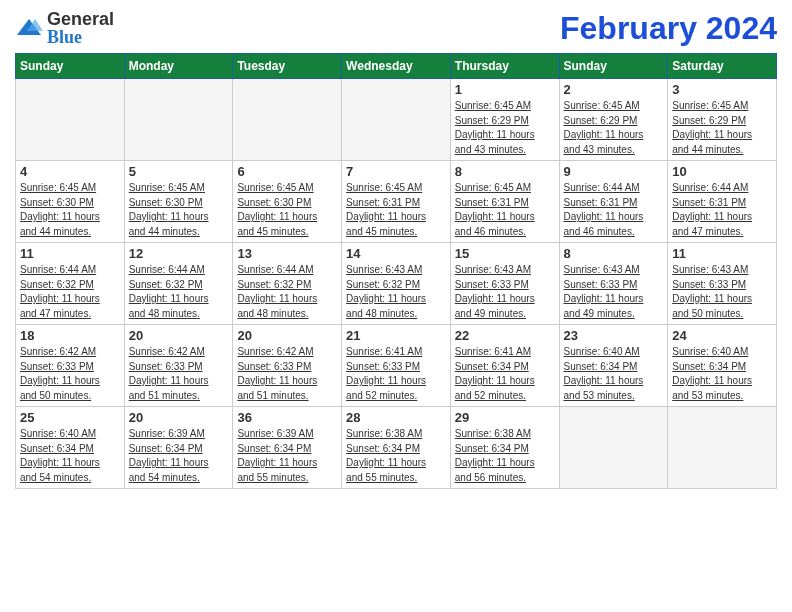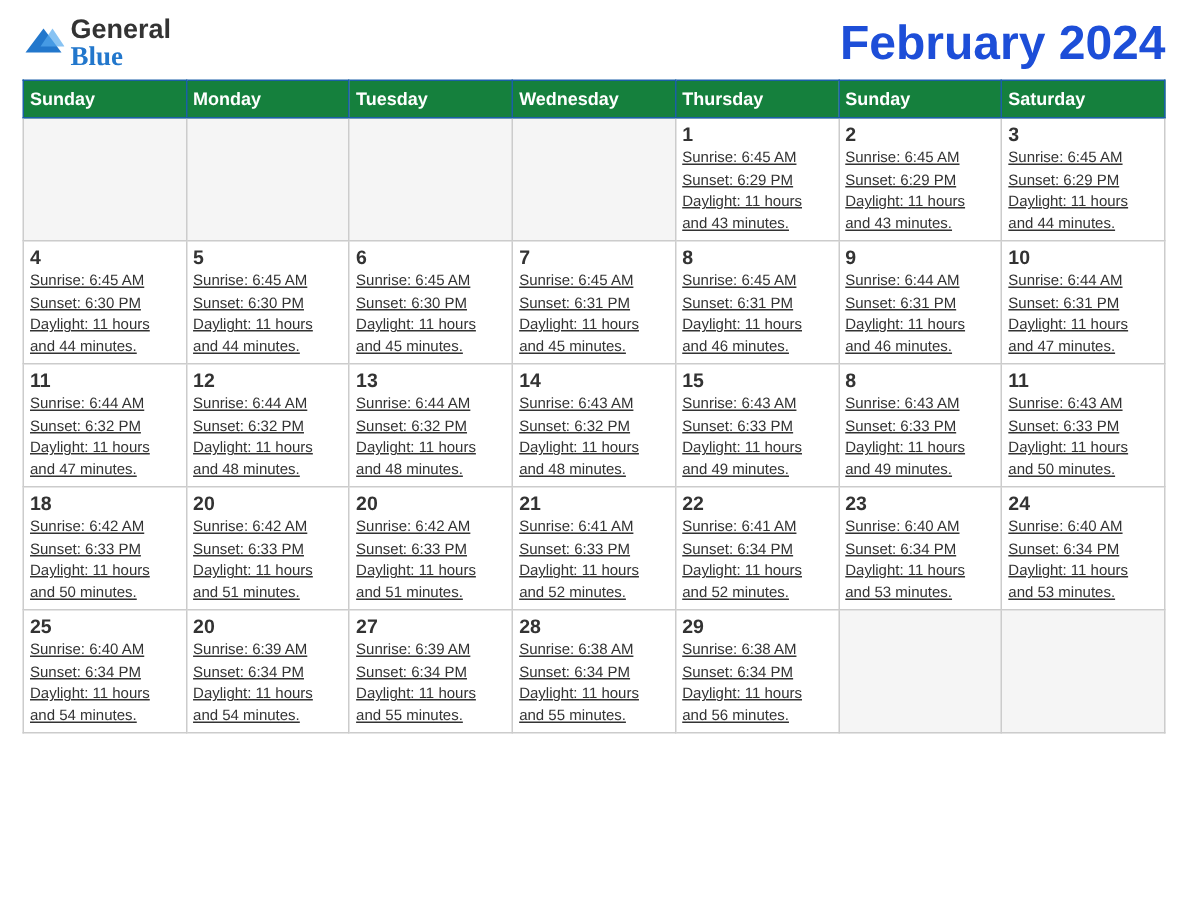--- a/index.html
+++ b/index.html
@@ -318,21 +318,21 @@
 and 54 minutes.</div>
           </td>
           <td>
             <div class="day-num">20</div>
             <div class="day-info" style="white-space: pre-line;">Sunrise: 6:39 AM
 Sunset: 6:34 PM
 Daylight: 11 hours
 and 54 minutes.</div>
           </td>
           <td>
-            <div class="day-num">27</div>
+            <div class="day-num">36</div>
             <div class="day-info" style="white-space: pre-line;">Sunrise: 6:39 AM
 Sunset: 6:34 PM
 Daylight: 11 hours
 and 55 minutes.</div>
           </td>
           <td>
             <div class="day-num">28</div>
             <div class="day-info" style="white-space: pre-line;">Sunrise: 6:38 AM
 Sunset: 6:34 PM
 Daylight: 11 hours

